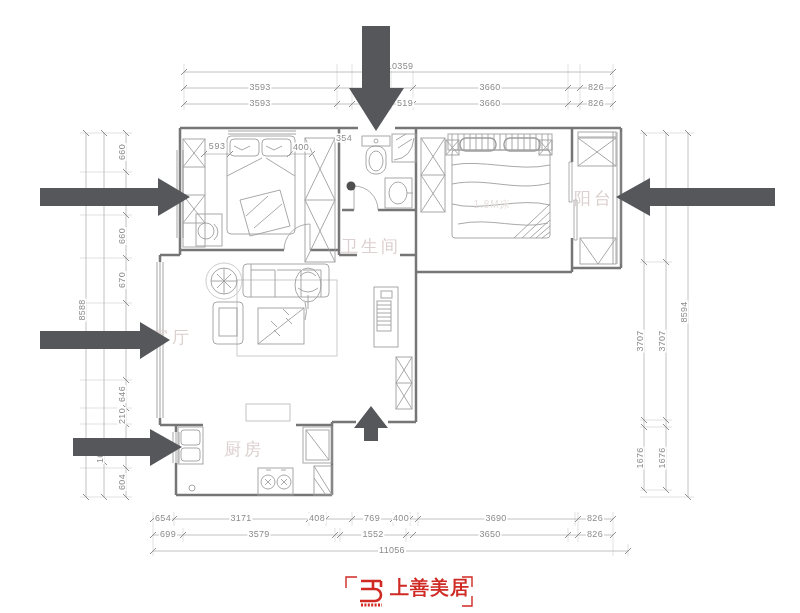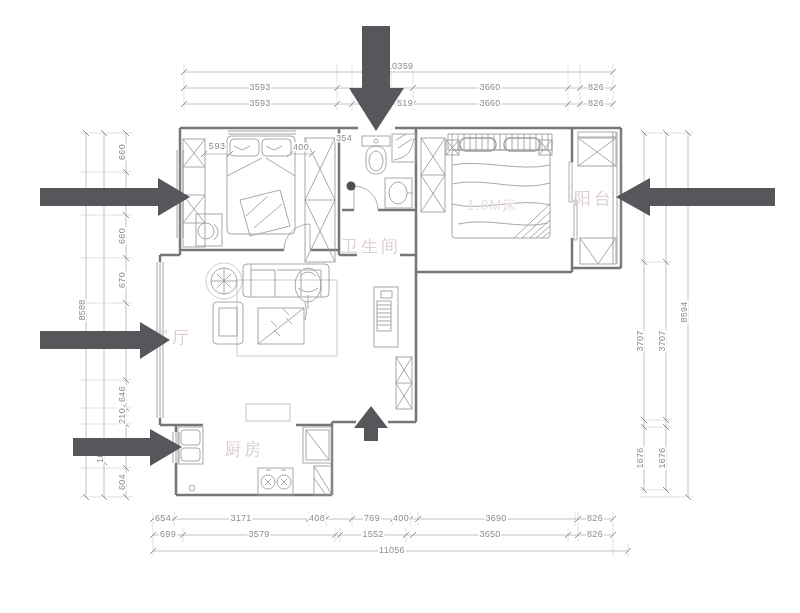--- a/index.html
+++ b/index.html
@@ -4,21 +4,21 @@
 <style>
   html,body{margin:0;padding:0;background:#fff;}
   .stage{position:relative;width:800px;height:613px;background:#ffffff;overflow:hidden;
          font-family:"Liberation Sans",sans-serif;}
   .stage svg{position:absolute;left:0;top:0;}
   .dim{position:absolute;transform:translate(-50%,-50%);font-size:9px;color:#8c8c8c;
        background:#fff;padding:0 1px;white-space:nowrap;letter-spacing:.3px;line-height:1;}
   .dim.rot{transform:translate(-50%,-50%) rotate(-90deg);}
   .room{position:absolute;transform:translate(-50%,-50%);font-size:17px;color:#dccfcf;
         letter-spacing:3px;white-space:nowrap;line-height:1;}
-  .room.bedlabel{font-size:14px;color:#e8e0e0;letter-spacing:1px;}
+  .room.bedlabel{font-size:10px;color:#e8e0e0;letter-spacing:1px;}
   .logo{position:absolute;left:344px;top:574px;width:130px;height:36px;}
   .logo-text{position:absolute;left:46px;top:4px;font-size:19px;font-weight:bold;
              color:#cf2a24;letter-spacing:1px;line-height:1;white-space:nowrap;}
 </style>
 </head>
 <body>
 
 <div class="stage">
 
   <svg width="800" height="613" viewBox="0 0 800 613">
@@ -227,14 +227,28 @@
     <g fill="#55575b" stroke="none">
       <path d="M362,26H390V88H404L376,131L349,88H362Z"></path>
       <path d="M40,188H158V178L190,197L158,216V206H40Z"></path>
       <path d="M40,331H140V322L170,340L140,359V349H40Z"></path>
       <path d="M73,438H150V429L182,447L150,466V456H73Z"></path>
       <path d="M775,188H650V178L616,197L650,216V206H775Z"></path>
       <path d="M371,406L388,428H378V441H364V428H354Z"></path>
     </g>
   </svg>
 
+  <div class="logo">
+    <svg width="130" height="36" viewBox="0 0 130 36">
+      <g stroke="#cf2a24" fill="none" stroke-width="1.4">
+        <path d="M2,14V3H13"></path>
+        <path d="M118,3H128V13"></path>
+        <path d="M128,22V32H118"></path>
+      </g>
+      <g stroke="#cf2a24" fill="none" stroke-width="2.6">
+        <path d="M17,7H37 M29,7V15 M17,15H31A6,6 0 0 1 31,27H16 M37,7V13"></path>
+      </g>
+      <path d="M17,31H38" stroke="#cf2a24" stroke-width="3" stroke-dasharray="2,1.4" fill="none"></path>
+    </svg>
+    <span class="logo-text">上善美居</span>
+  </div>
 
 </div>
 
 </body></html>

